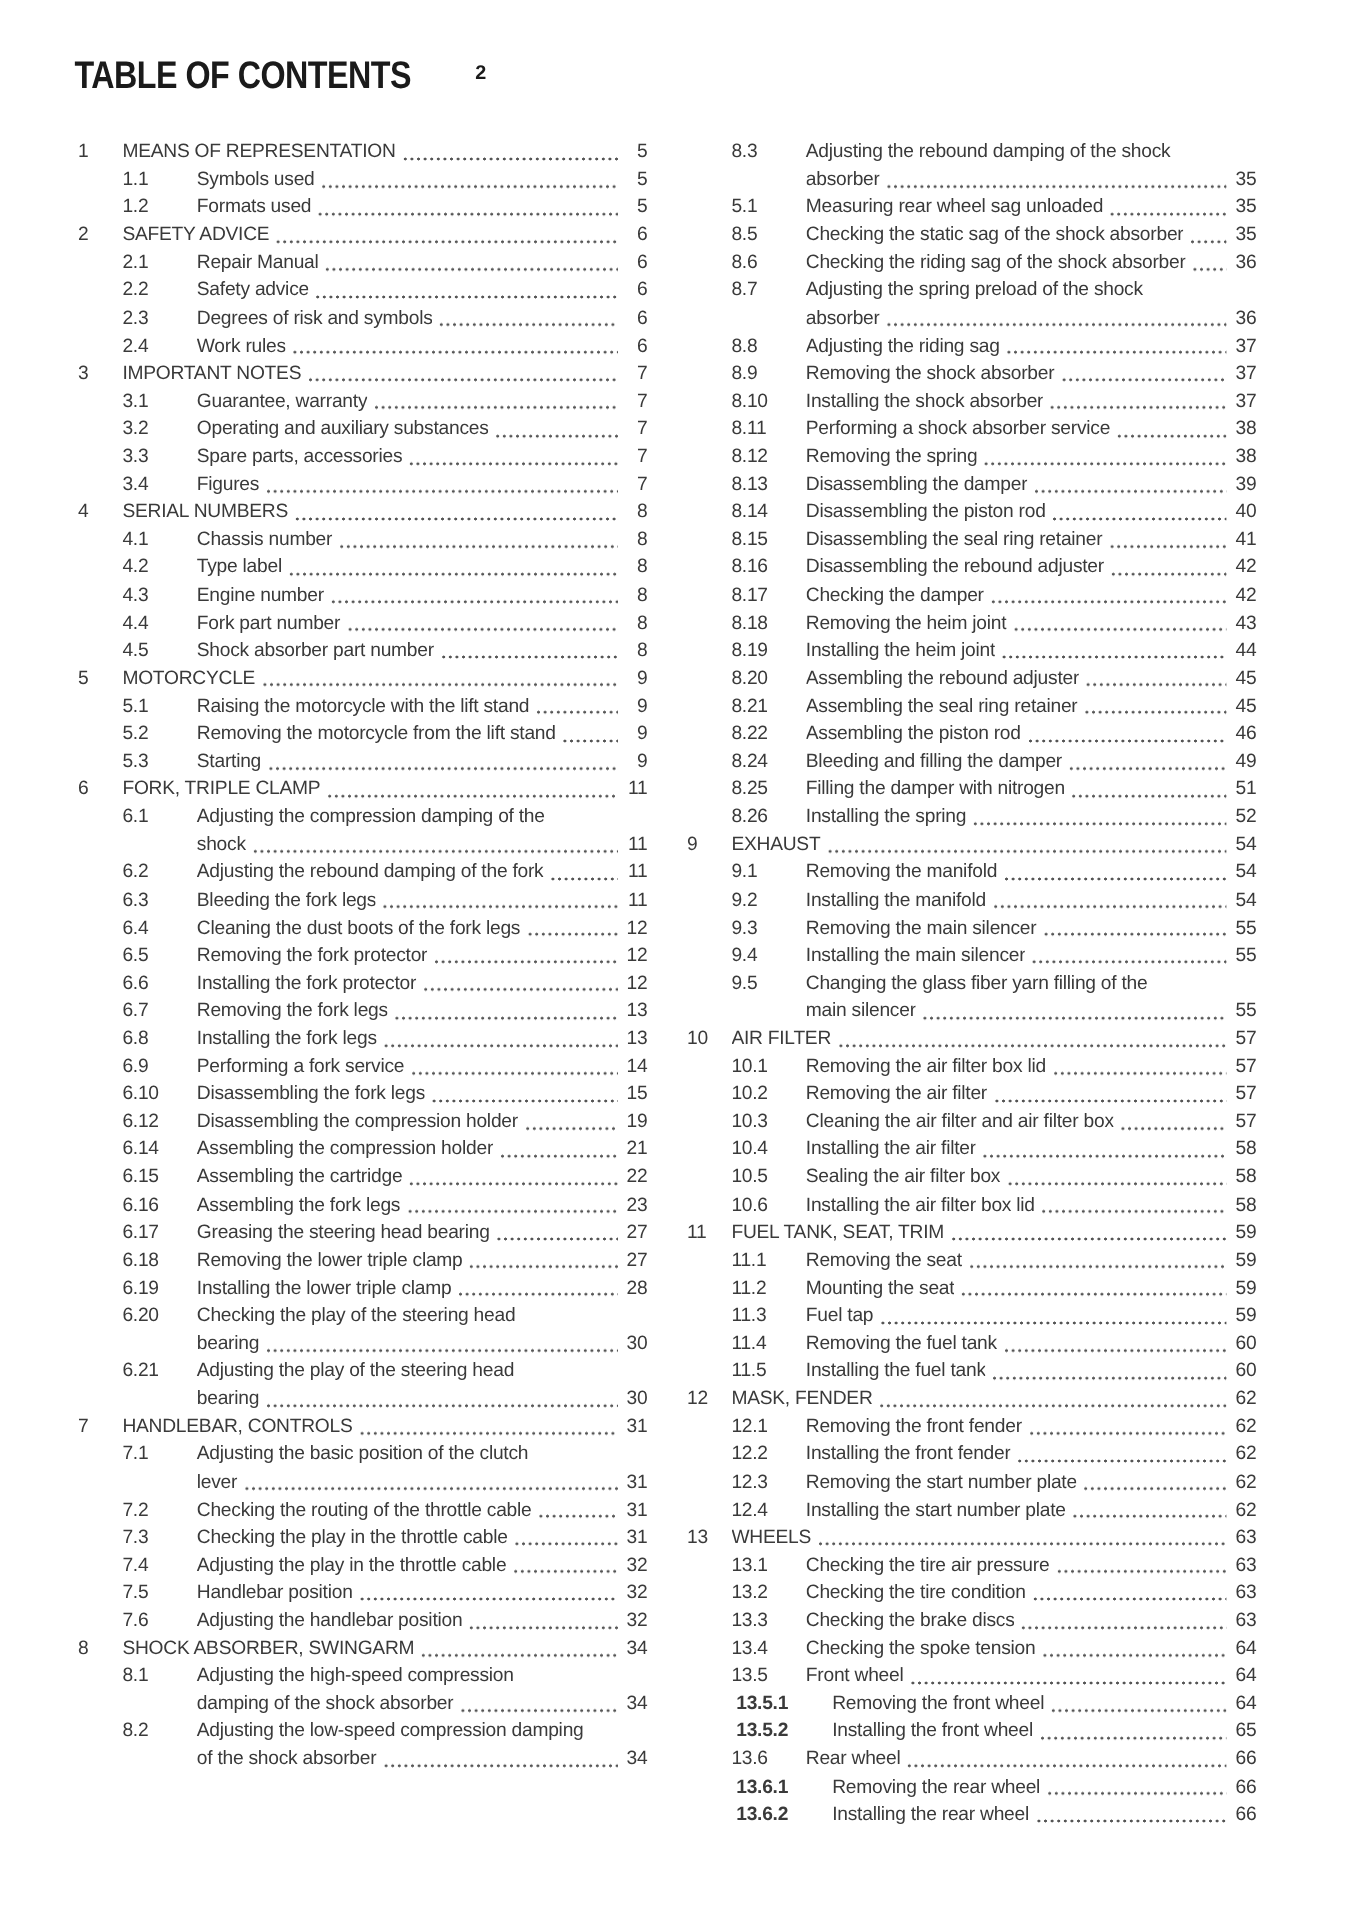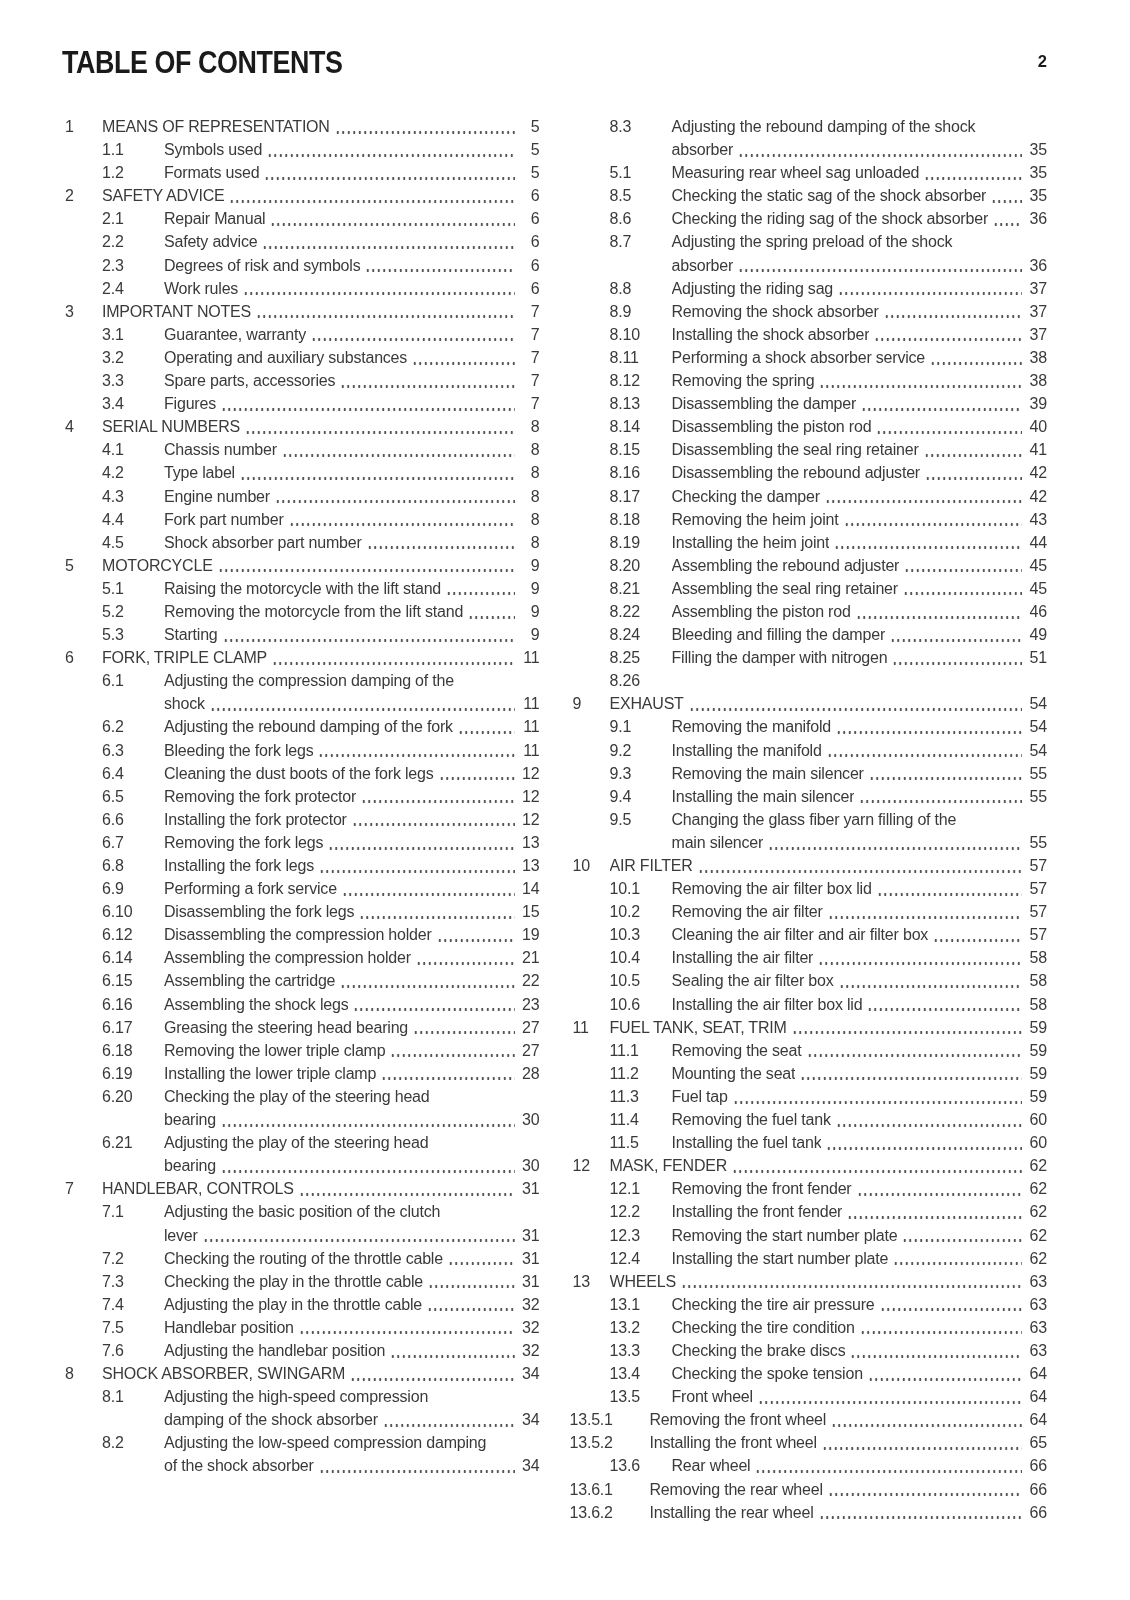--- a/index.html
+++ b/index.html
@@ -15,21 +15,20 @@
     font-family:"Liberation Sans", sans-serif;
     overflow:hidden;
   }
   .sheet{
     box-sizing:border-box;
     width:1130px;height:1600px;
     padding:46px 83px 0 62px;
   }
   .hdr{
     display:flex;
-    justify-content:space-between;
     align-items:flex-start;
   }
   .hdr-title{
     margin:0;
     font-size:32px;
     line-height:32px;
     font-weight:700;
     color:var(--heading);
     letter-spacing:-0.5px;
     transform:scaleX(0.84);
@@ -51,21 +50,21 @@
   .entry{
     display:flex;
     color:var(--text);
     font-size:16px;
     line-height:23.1px;
     letter-spacing:-0.2px;
   }
   .num{flex:0 0 auto;}
   .lvl1 .num{margin-left:3px;width:37px;}
   .lvl2 .num{margin-left:40px;width:62px;}
-  .lvl3 .num{width:80px;}
+  .lvl3 .num{margin-left:44px;width:80px;font-weight:bold;}
   .body{flex:1;min-width:0;}
   .cont{display:block;}
   .lastline{display:flex;align-items:baseline;}
   .t{
     flex:0 1 auto;
     min-width:0;
     white-space:nowrap;
     overflow:hidden;
   }
   .leader{
@@ -463,21 +462,21 @@
               <span class="t">Assembling the cartridge</span>
               <span class="leader"></span>
               <span class="pg">22</span>
             </div>
           </div>
         </div>
         <div class="entry lvl2">
           <span class="num">6.16</span>
           <div class="body">
             <div class="lastline">
-              <span class="t">Assembling the shock legs</span>
+              <span class="t">Assembling the fork legs</span>
               <span class="leader"></span>
               <span class="pg">23</span>
             </div>
           </div>
         </div>
         <div class="entry lvl2">
           <span class="num">6.17</span>
           <div class="body">
             <div class="lastline">
               <span class="t">Greasing the steering head bearing</span>
@@ -850,20 +849,27 @@
           <div class="body">
             <div class="lastline">
               <span class="t">Filling the damper with nitrogen</span>
               <span class="leader"></span>
               <span class="pg">51</span>
             </div>
           </div>
         </div>
         <div class="entry lvl2">
           <span class="num">8.26</span>
+          <div class="body">
+            <div class="lastline">
+              <span class="t">Installing the spring</span>
+              <span class="leader"></span>
+              <span class="pg">52</span>
+            </div>
+          </div>
         </div>
         <div class="entry lvl1">
           <span class="num">9</span>
           <div class="body">
             <div class="lastline">
               <span class="t">EXHAUST</span>
               <span class="leader"></span>
               <span class="pg">54</span>
             </div>
           </div>

